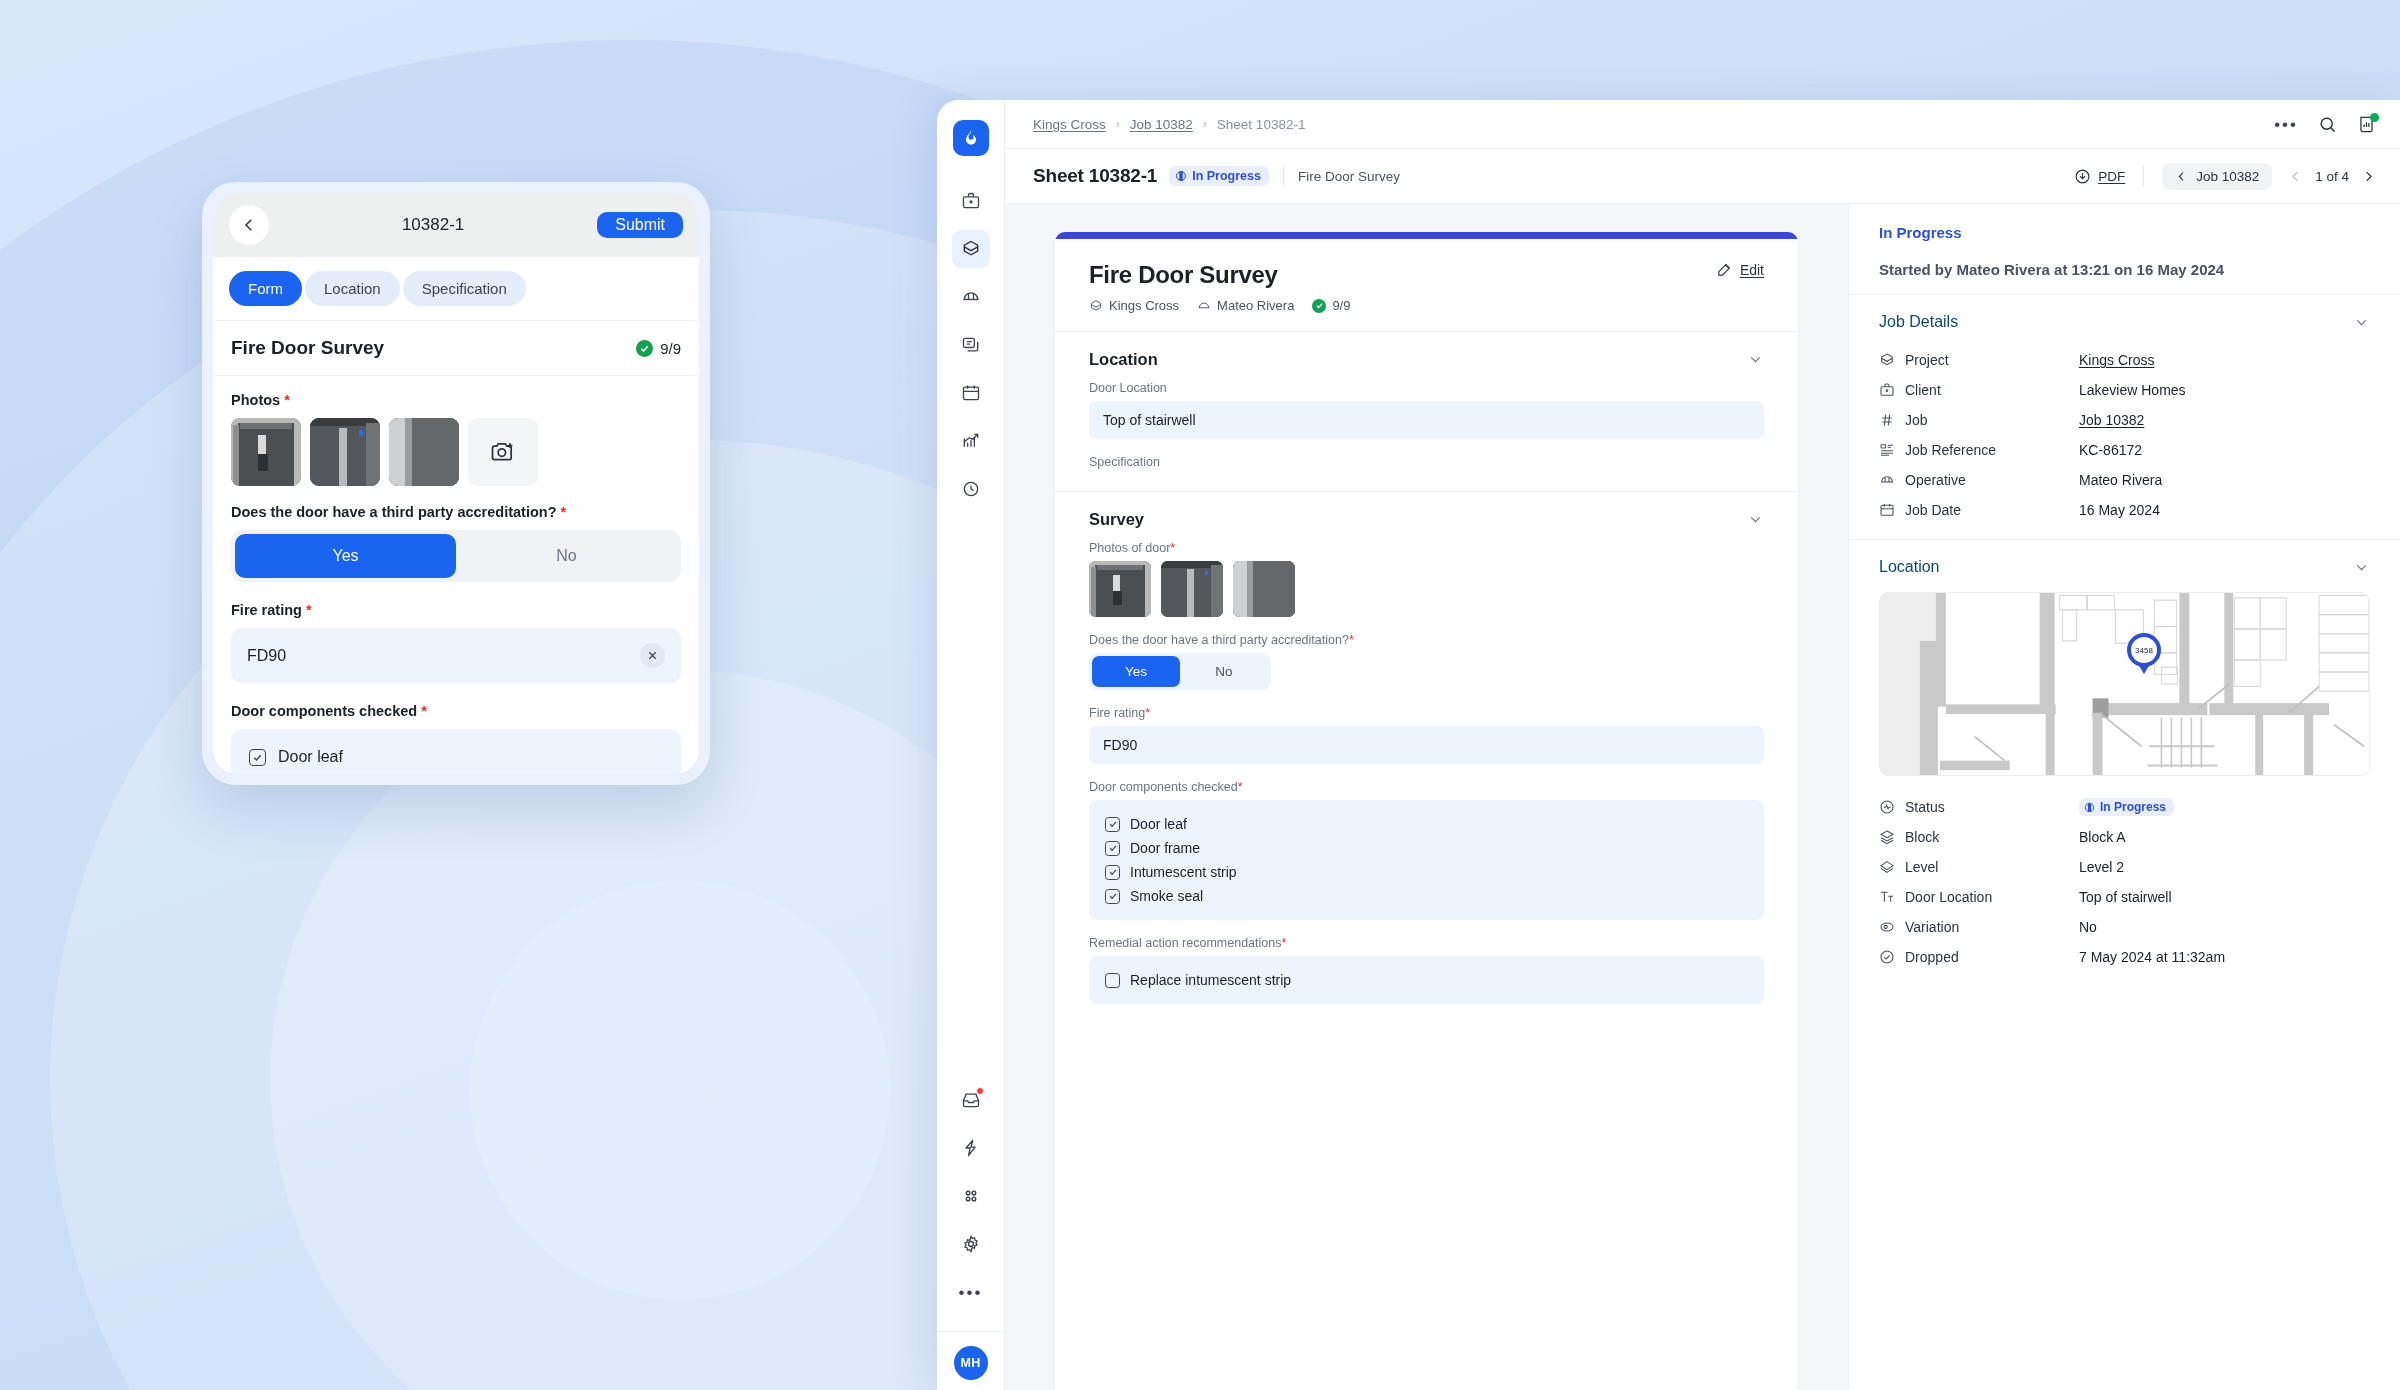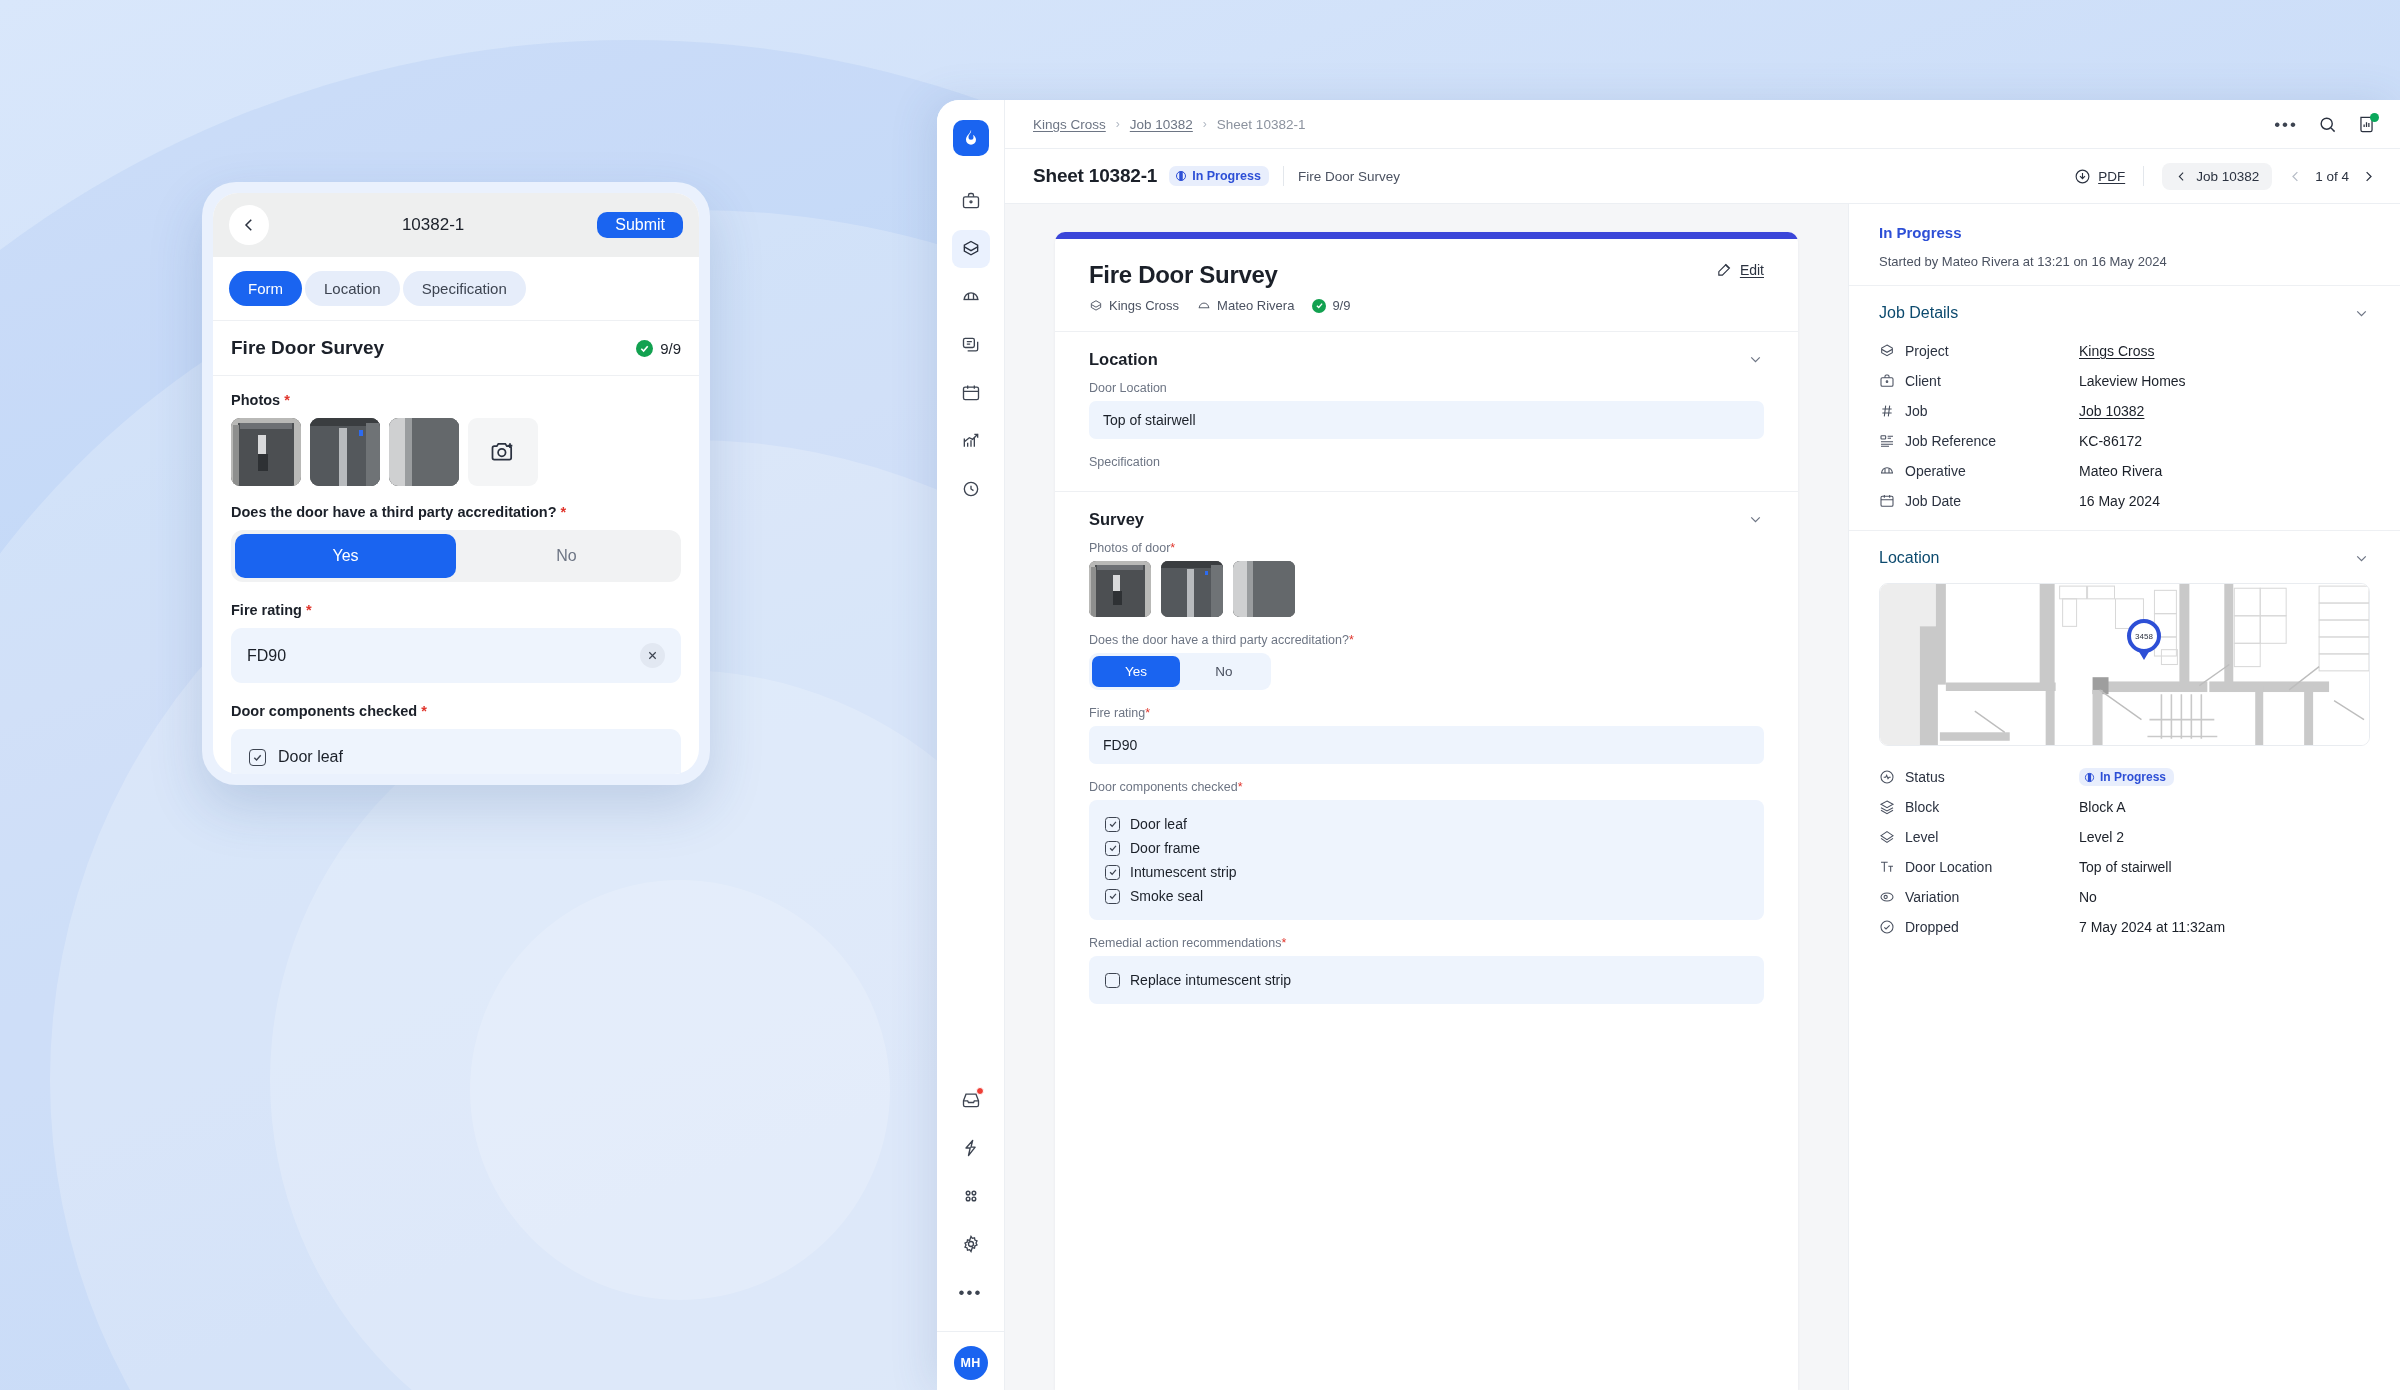--- a/index.html
+++ b/index.html
@@ -190,33 +190,33 @@
 
   
   #details {
     width: 552px; flex: 0 0 552px;
     background: #fff;
     border-left: 1px solid #eceff3;
     overflow: hidden;
   }
   .d-status { padding: 20px 30px 16px; border-bottom: 1px solid #eef0f3; }
   .d-status-title { color: #2d4fd6; font-size: 15px; font-weight: bold; }
-  .d-status-sub { color: #4b5261; font-size: 13px; margin-top: 13px; }
+  .d-status-sub { color: #4b5261; font-size: 15px; margin-top: 20px; font-weight: bold; }
   .d-sec-head { display: flex; align-items: center; padding: 18px 30px 14px; }
   .d-sec-title { font-size: 16px; font-weight: normal; color: #0c4a6e; }
   .d-sec-head .chev { margin-left: auto; color: #6d7584; }
   .d-rows { padding: 0 30px 14px; }
   .d-row { display: flex; align-items: center; height: 30px; margin-bottom: 0px; }
   .d-row + .d-row { margin-top: 0px; }
   .d-key { display: flex; align-items: center; gap: 10px; width: 200px; flex: 0 0 200px; font-size: 14px; color: #2b3240; }
   .d-val { font-size: 14px; color: #1b2029; }
   .d-val.link { text-decoration: underline; text-underline-offset: 2px; }
   .d-sep { height: 1px; background: #eef0f3; }
   .plan {
-    margin: 2px 30px 16px; height: 163px; border-radius: 9px;
+    margin: 2px 30px 16px; height: 184px; border-radius: 9px;
     border: 1px solid #e9ecf0; overflow: hidden; position: relative; background: #fff;
   }
   .pin {
     position: absolute; width: 34px; height: 34px; border-radius: 50%;
     background: #fff; border: 4px solid #2d4fd6;
     display: flex; align-items: center; justify-content: center;
     font-size: 8px; color: #2b3240;
   }
   .pin:after {
     content: ""; position: absolute; bottom: -11px; left: 50%;

